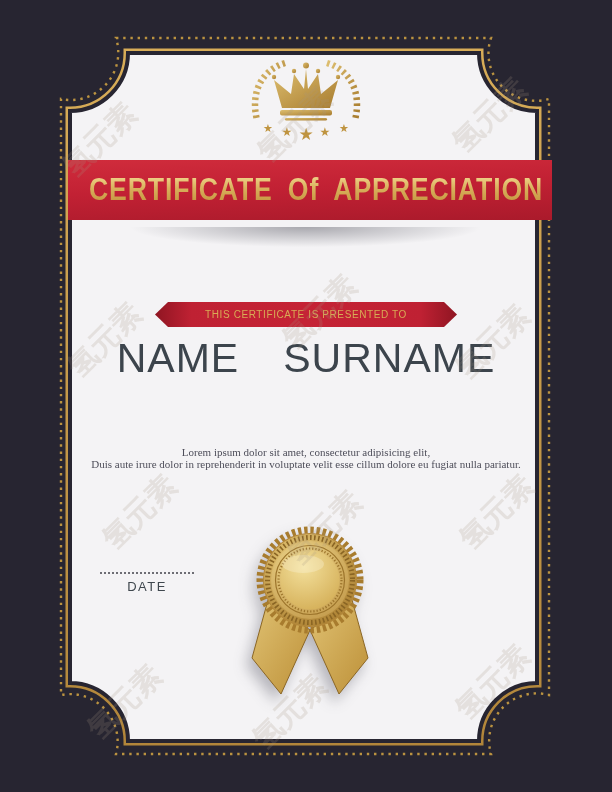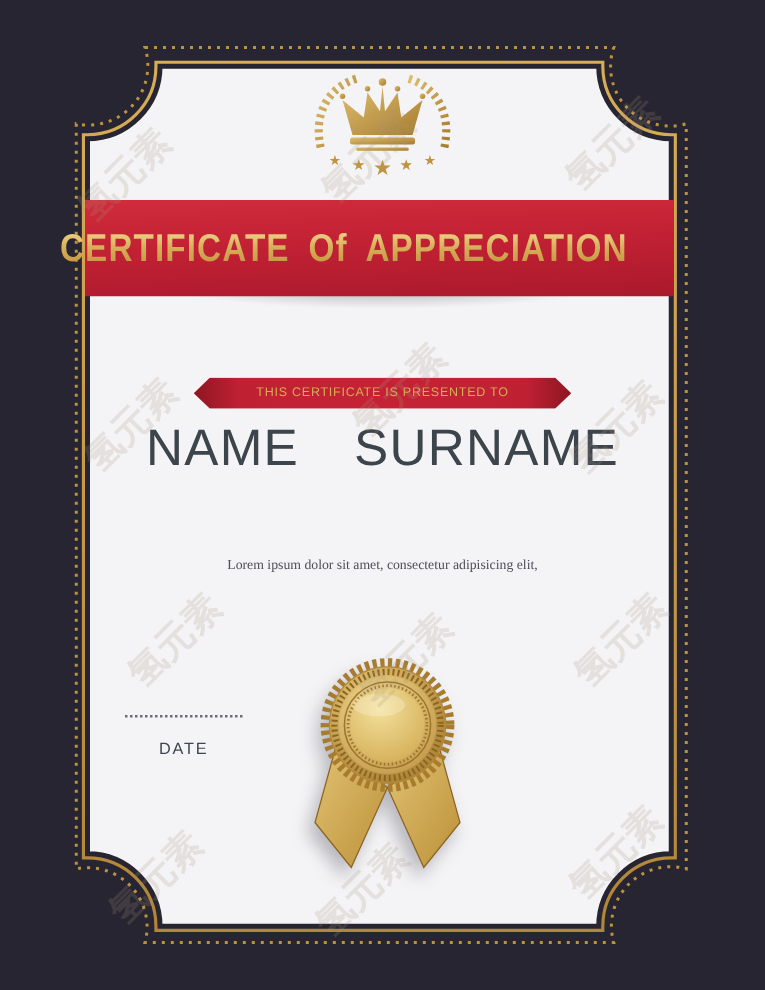--- a/index.html
+++ b/index.html
@@ -3,23 +3,23 @@
 <meta charset="utf-8">
 <style>
   html,body{margin:0;padding:0;background:#1d1b24;}
   .page{position:relative;width:612px;height:792px;background:#272531;overflow:hidden;
         font-family:"Liberation Sans",sans-serif;}
   .frame-svg{position:absolute;left:0;top:0;}
 
   
   .banner-shadow{position:absolute;left:84px;top:227px;width:444px;height:28px;z-index:3;
      background:radial-gradient(55% 100% at 50% 0%, rgba(45,45,58,.38), rgba(45,45,58,0) 72%);}
-  .banner{position:absolute;left:68px;top:160px;width:471px;height:77px;z-index:4;
+  .banner{position:absolute;left:68px;top:160px;width:471px;height:60px;z-index:4;
      background:linear-gradient(178deg,#d02c3c 0%,#c22134 45%,#aa1a2b 100%);
-     display:flex;align-items:center;justify-content:flex-end;}
+     display:flex;align-items:center;justify-content:center;padding-left:13px;}
   .banner-title{font-size:31px;font-weight:800;letter-spacing:1px;word-spacing:8px;
      background:linear-gradient(180deg,#f2d78e 8%,#d9b05c 45%,#c3923c 92%);
      -webkit-background-clip:text;background-clip:text;color:transparent;
      -webkit-text-fill-color:transparent;
      transform:scaleX(.86);transform-origin:center;display:inline-block;white-space:nowrap;}
 
   .emblem-svg{position:absolute;left:225px;top:56px;z-index:4;}
 
   
   .presented-ribbon{position:absolute;left:50%;top:302px;transform:translateX(-50%);
@@ -34,21 +34,21 @@
      color:#3c444c;font-size:41px;letter-spacing:1px;}
 
   .body-text{position:absolute;left:86px;top:446px;width:440px;z-index:4;text-align:center;
      font-family:Liberation Serif, serif;font-size:11px;line-height:12.2px;color:#4e4e5a;}
 
   .medal-svg{position:absolute;left:235px;top:512px;z-index:5;
      filter:drop-shadow(-5px 8px 7px rgba(40,40,55,.30));}
 
   .sign-block{position:absolute;top:572px;width:94px;z-index:4;text-align:center;}
   .sign-block .dots{border-top:2px dotted #6d6d74;height:0;}
-  .sign-block .lbl{margin-top:17px;font-size:13px;letter-spacing:1.5px;color:#3f474e;}
+  .sign-block .lbl{margin-top:5px;font-size:13px;letter-spacing:1.5px;color:#3f474e;}
   .date-block{left:100px;}
   .sig-block{left:417px;}
 
   
   .wm{position:absolute;z-index:9;font-size:30px;font-weight:bold;white-space:nowrap;
       color:rgba(165,152,130,.20);transform:rotate(-45deg);pointer-events:none;}
   .wm:nth-of-type(1){left:55px;top:120px;}  .wm:nth-of-type(2){left:250px;top:105px;}
   .wm:nth-of-type(3){left:445px;top:95px;}  .wm:nth-of-type(4){left:60px;top:320px;}
   .wm:nth-of-type(5){left:275px;top:292px;} .wm:nth-of-type(6){left:448px;top:322px;}
   .wm:nth-of-type(7){left:95px;top:492px;}  .wm:nth-of-type(8){left:280px;top:508px;}
@@ -107,20 +107,21 @@
     <span class="presented-label">THIS CERTIFICATE IS PRESENTED TO</span>
   </div>
 
   <div class="name-row">
     <span>NAME</span>
     <span>SURNAME</span>
   </div>
 
   <div class="body-text">
     <div>Lorem ipsum dolor sit amet, consectetur adipisicing elit,</div>
+    <div>Duis aute irure dolor in reprehenderit in voluptate velit esse cillum dolore eu fugiat nulla pariatur.</div>
   </div>
 
   <svg class="medal-svg" width="150" height="205" viewBox="0 0 150 205">
     <defs>
       <linearGradient id="ribGrad" x1="0" y1="0" x2="1" y2="1">
         <stop offset="0" stop-color="#e0c273"></stop>
           <stop offset="1" stop-color="#bd9038"></stop>
       </linearGradient>
       <radialGradient id="rimGrad" cx="38%" cy="30%" r="80%">
         <stop offset="0" stop-color="#eccf7e"></stop>

